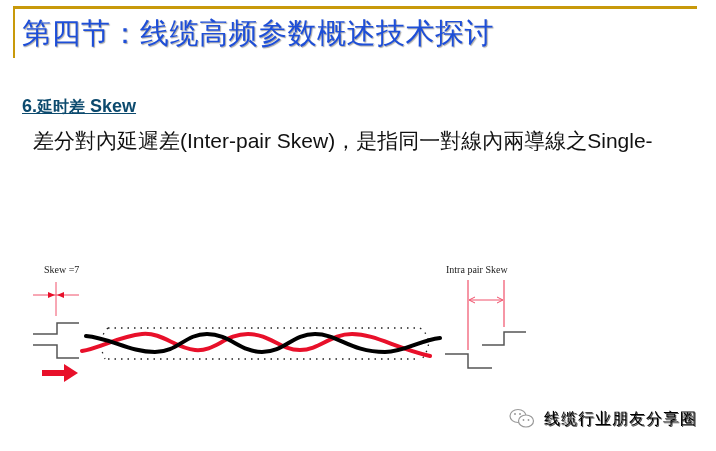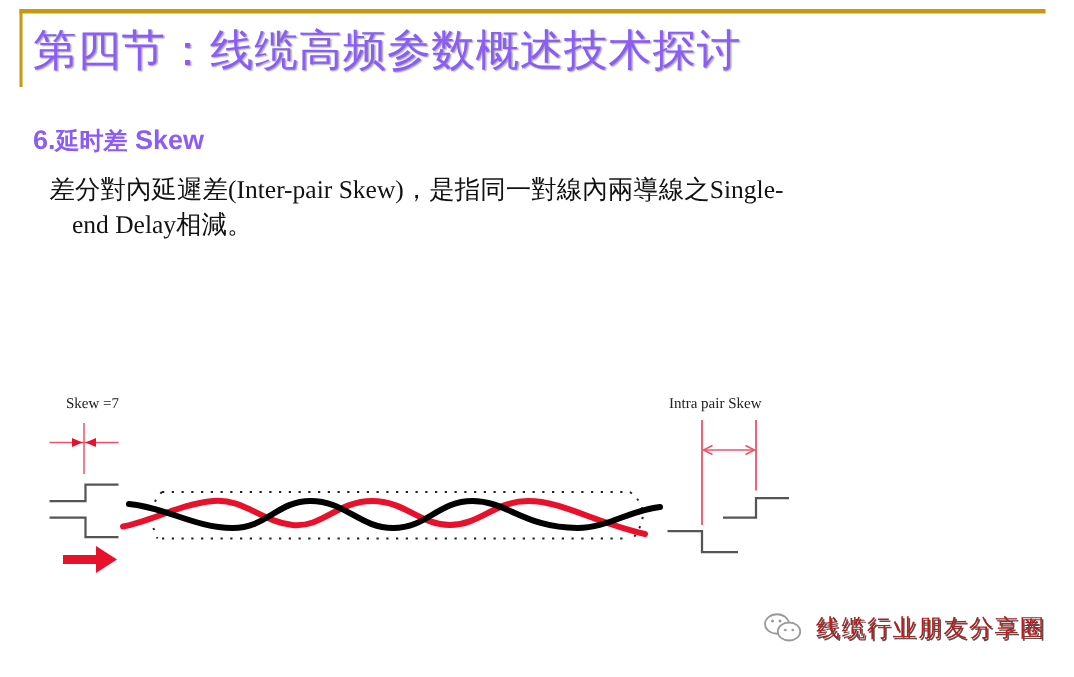--- a/index.html
+++ b/index.html
@@ -23,47 +23,48 @@
       border-top: 3px solid #c8990a;
       border-left: 2px solid #c8990a;
       box-sizing: border-box;
     }
     .page-title {
       position: absolute;
       left: 22px;
       top: 14px;
       font-family: "DejaVu Serif", serif;
       font-size: 29px;
-      color: #8b5cf6;
+      color: #1d4ed8;
       letter-spacing: 0.5px;
       text-shadow: 1px 1px 1px rgba(0,0,0,0.35);
       white-space: nowrap;
     }
     .section-heading {
       position: absolute;
       left: 22px;
-      top: 83px;
+      top: 96px;
       font-family: "Liberation Sans", sans-serif;
       font-weight: bold;
       font-size: 18px;
-      color: #8b5cf6;
+      color: #0c4a6e;
       white-space: nowrap;
+      text-decoration: underline;
     }
     .section-heading .num { font-weight: bold; }
     .section-heading .cjk {
       font-family: "DejaVu Serif", serif;
       font-weight: bold;
       font-size: 16px;
     }
     .body-text {
       position: absolute;
       left: 33px;
-      top: 115px;
-      font-family: Liberation Serif, serif;
-      font-size: 17px;
+      top: 129px;
+      font-family: Liberation Sans, sans-serif;
+      font-size: 21px;
       line-height: 23px;
       color: #111;
       white-space: nowrap;
     }
     .body-text .line2 { padding-left: 15px; }
     .body-text .line3 { margin-left: -1px; }
 
     .diagram {
       position: absolute;
       left: 0;
@@ -82,39 +83,38 @@
       position: absolute;
       left: 508px;
       top: 408px;
       display: flex;
       align-items: center;
       gap: 8px;
     }
     .watermark-text {
       font-family: "DejaVu Sans", sans-serif;
       font-size: 16px;
-      color: #b91c1c;
+      color: #000000;
       letter-spacing: 1px;
       text-shadow: 1px 1px 0 #555;
       white-space: nowrap;
     }
   </style>
 </head>
 <body>
 
 <div class="title-frame"></div>
 <div class="page-title">第四节：线缆高频参数概述技术探讨</div>
 
 <div class="section-heading">
   <span class="num">6.</span><span class="cjk">延时差</span><span> Skew</span>
 </div>
 
 <div class="body-text">
   <div>差分對內延遲差(Inter-pair Skew)，是指同一對線內兩導線之Single-</div>
-  <div class="line2">end Delay相減。</div>
 </div>
 
 <div class="diagram">
   <div class="diagram-label" style="left:44px; top:14px;">Skew =7</div>
   <div class="diagram-label" style="left:446px; top:14px;text-align:right;">Intra pair Skew</div>
 
   <svg width="560" height="140" viewBox="0 250 560 140" style="position:absolute;left:0;top:0;">
 
     <g>
       <line x1="56" y1="282" x2="56" y2="316" stroke="#f0506a" stroke-width="1"></line>

